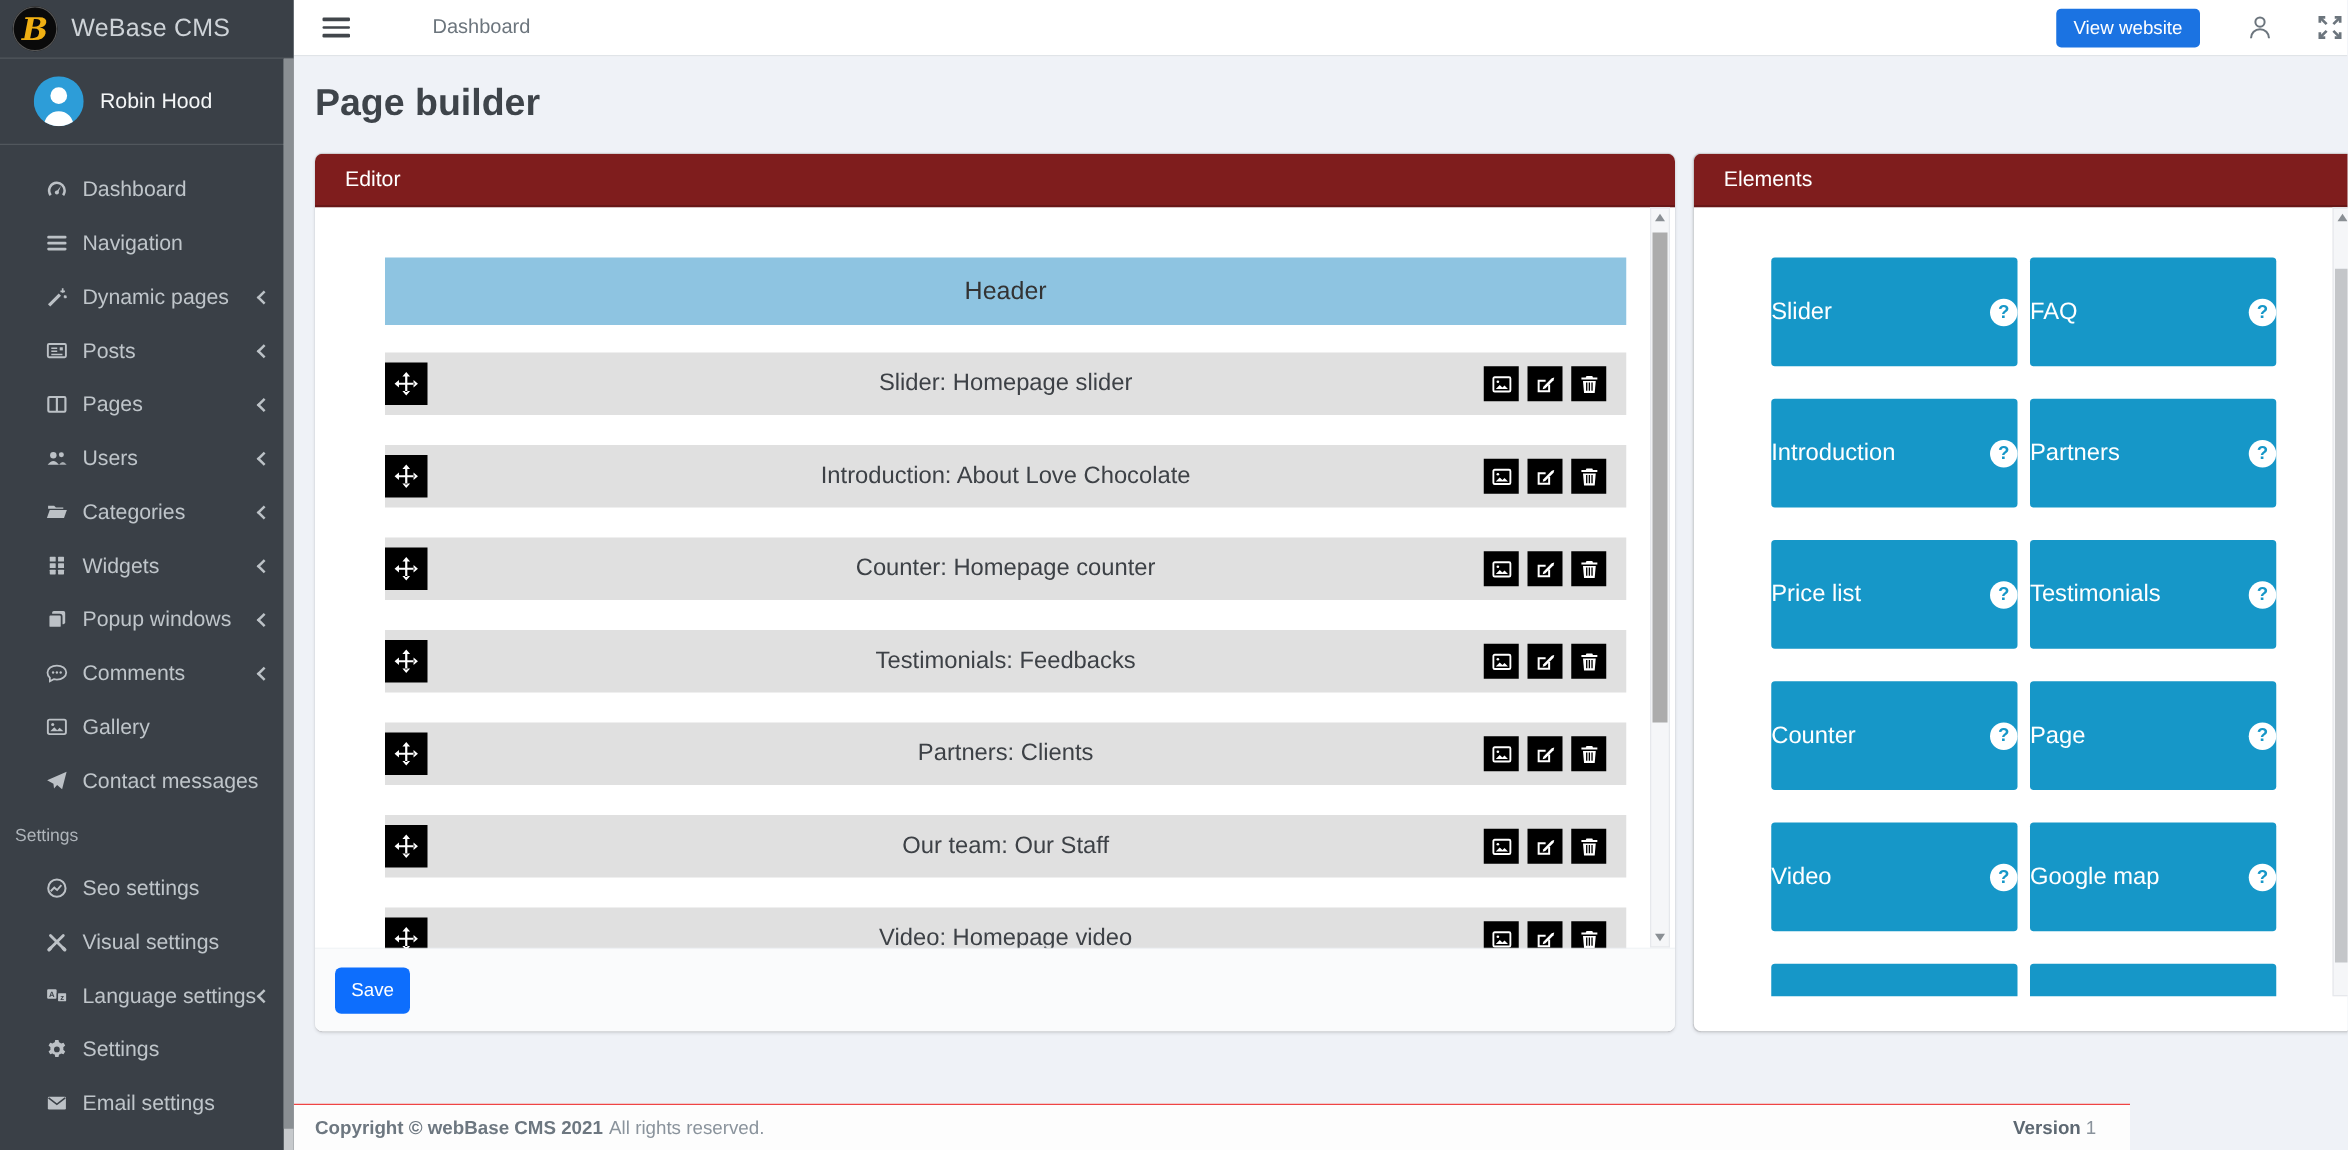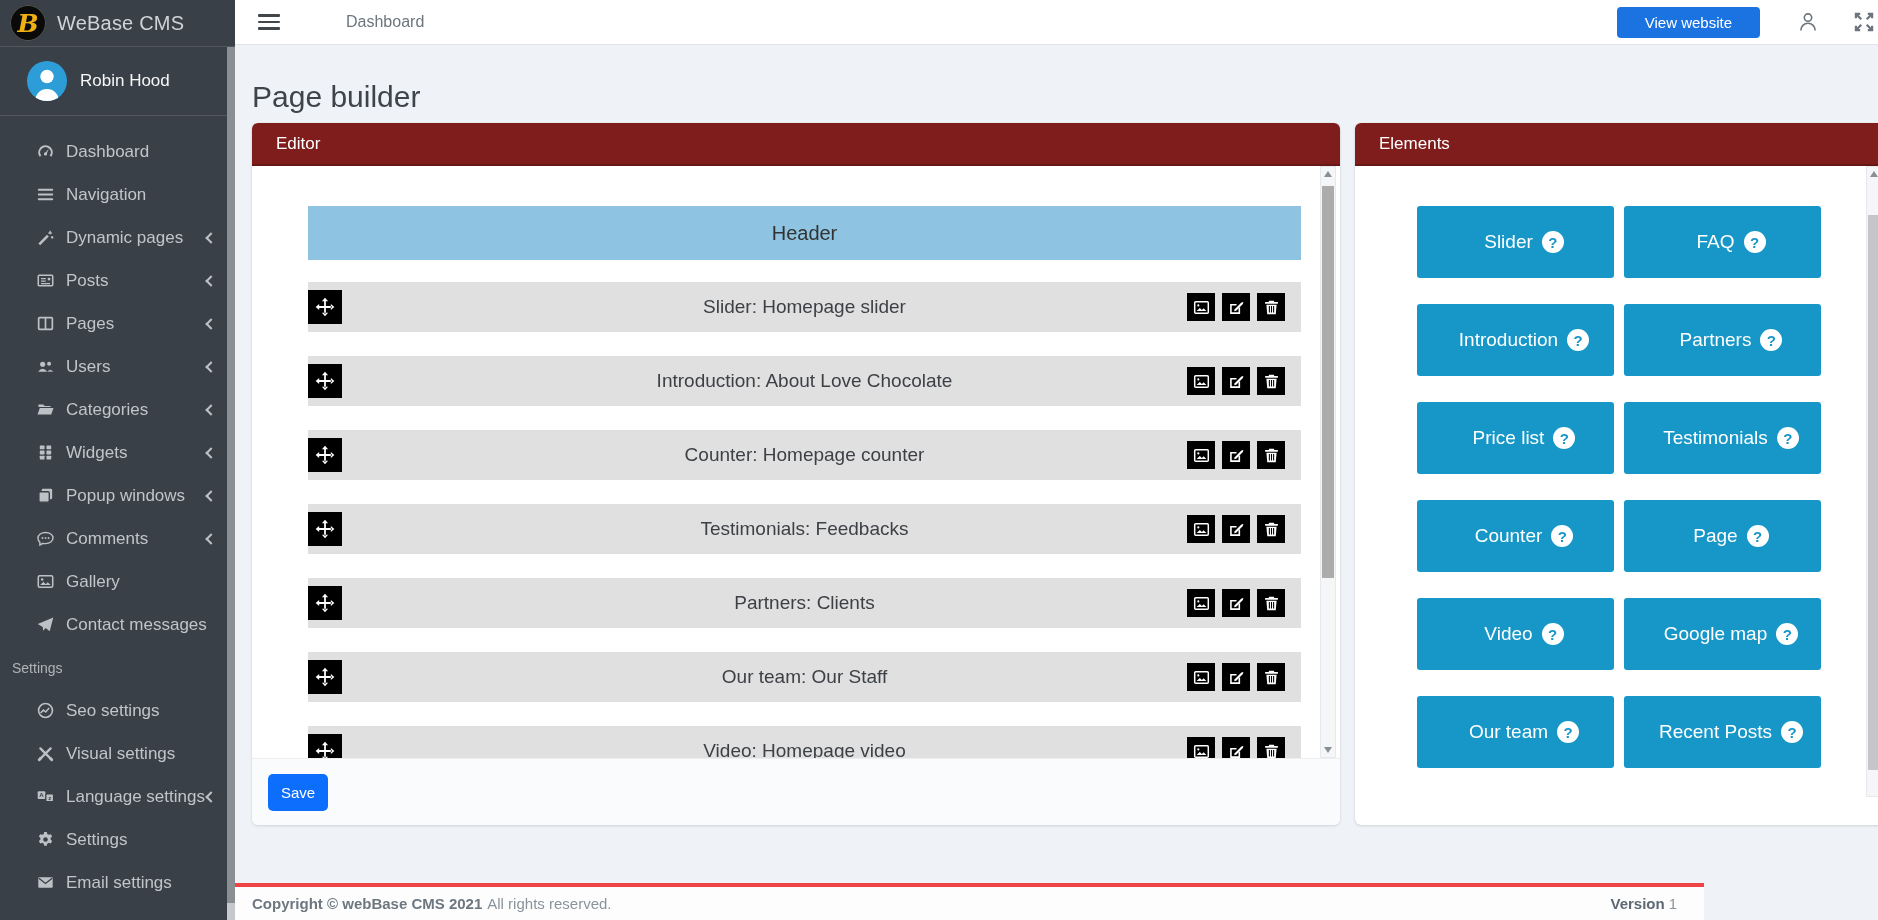--- a/index.html
+++ b/index.html
@@ -23,26 +23,26 @@
   .nav-section { height:43px; display:flex; align-items:center; padding-left:12px; color:#aeb4ba; font-size:14px; }
   .side-scroll { position:absolute; top:47px; right:0; bottom:0; width:8px; background:#c6c9cc; }
   .side-thumb { position:absolute; top:0; left:0; right:0; height:856px; background:#8a8f93; }
 
   
   .topbar { position:absolute; left:235px; top:0; width:1643px; height:45px; background:#fff; border-bottom:1px solid #e0e4e8; display:flex; align-items:center; z-index:4; }
   .hamburger { margin-left:23px; width:22px; cursor:pointer; }
   .hamburger i { display:block; height:2.5px; background:#41464b; margin:4px 0; border-radius:1px; }
   .breadcrumb { margin-left:66px; color:#6c757d; font-size:16px; }
   .topbar-right { margin-left:auto; display:flex; align-items:center; }
-  .btn-view { background:#1b73e2; color:#fff; border:none; border-radius:4px; font-size:15px; padding:7px 28px; font-family:inherit; cursor:pointer; }
+  .btn-view { background:#1b73e2; color:#fff; border:none; border-radius:4px; font-size:15px; padding:7px 14px; font-family:inherit; cursor:pointer; }
   .ic-person { margin-left:36px; width:24px; height:26px; color:#6c757d; cursor:pointer; }
   .ic-expand { margin-left:30px; width:28px; height:26px; color:#6c757d; cursor:pointer; }
 
   
-  .page-title { position:absolute; left:252px; top:80px; font-size:30px; color:#3e444a; font-weight:400; z-index:2; }
+  .page-title { position:absolute; left:252px; top:66px; font-size:30px; color:#3e444a; font-weight:700; z-index:2; }
 
   .card { position:absolute; top:123px; background:#fff; border-radius:6px; box-shadow:0 0 1px rgba(0,0,0,.15), 0 1px 3px rgba(0,0,0,.12); z-index:2; }
   .card-header { height:43px; background:#7f1d1d; border-bottom:2px solid rgba(0,0,0,.18); border-radius:6px 6px 0 0; display:flex; align-items:center; padding-left:24px; color:#fff; font-size:17px; }
 
   
   .card-editor { left:252px; width:1088px; height:702px; }
   .editor-body { position:absolute; top:43px; left:0; width:1068px; height:672px; overflow:hidden; }
   .header-block { margin:40px 19px 0 56px; height:54px; background:#8ec4e1; display:flex; align-items:center; justify-content:center; font-size:20px; color:#333; }
   .erow { position:relative; margin:24px 19px 0 56px; height:50px; background:#e0e0e0; display:flex; align-items:center; }
   .erow.first { margin-top:22px; }
@@ -59,27 +59,27 @@
   .sb-down { border-top:6px solid #8a8f94; position:absolute; bottom:0; left:3px; }
   .sb-thumb { position:absolute; top:19px; left:1px; width:12px; height:392px; background:#acacac; }
 
   .card-footer { position:absolute; left:0; right:0; bottom:0; height:67px; background:#fafbfc; border-top:1px solid #eceff2; border-radius:0 0 6px 6px; }
   .btn-save { margin:15px 0 0 16px; min-width:52px; height:37px; background:#0d6efd; color:#fff; border:none; border-radius:5px; font-size:15px; padding:0 13px; font-family:inherit; cursor:pointer; }
 
   
   .card-elements { left:1355px; width:530px; height:702px; }
   .elements-body { position:absolute; top:43px; left:0; width:510px; height:631px; overflow:hidden; }
   .el-grid { display:grid; grid-template-columns:197px 197px; column-gap:10px; row-gap:26px; margin:40px 0 0 62px; }
-  .el-btn { height:72px; background:#1697c8; border-radius:3px; display:flex; align-items:center; justify-content:center; gap:9px; color:#fff; font-size:19px; cursor:pointer;padding-left:17px; }
+  .el-btn { height:87px; background:#1697c8; border-radius:3px; display:flex; align-items:center; justify-content:space-between; gap:9px; color:#fff; font-size:19px; cursor:pointer; }
   .q-icon { width:22px; height:22px; border-radius:50%; background:#fff; color:#1697c8; font-weight:bold; font-size:15px; display:flex; align-items:center; justify-content:center; }
   .el-scrollbar { position:absolute; top:43px; left:511px; width:16px; height:631px; background:#f5f6f8; border:1px solid #e6e8ec; }
   .el-thumb { position:absolute; top:48px; left:1px; width:12px; height:555px; background:#c4c6c9; }
 
   
-  .footer { position:absolute; left:235px; top:883px; width:1469px; height:37px; background:#fdfdfd; border-top:4px solid #ef4444; display:flex; align-items:center; padding:0 27px 0 17px; font-size:15px; color:#8a939c; z-index:3; }
+  .footer { position:absolute; left:235px; top:883px; width:1469px; height:37px; background:#fdfdfd; border-top:1px solid #ef4444; display:flex; align-items:center; padding:0 27px 0 17px; font-size:15px; color:#8a939c; z-index:3; }
   .footer b { color:#6d7780; margin-right:5px; }
   .footer-right { margin-left:auto; }
   .footer-right b { color:#5d6872; margin-right:4px; }
 </style>
 </head>
 <body>
 
 <aside class="sidebar">
   <div class="brand">
     <div class="logo">

